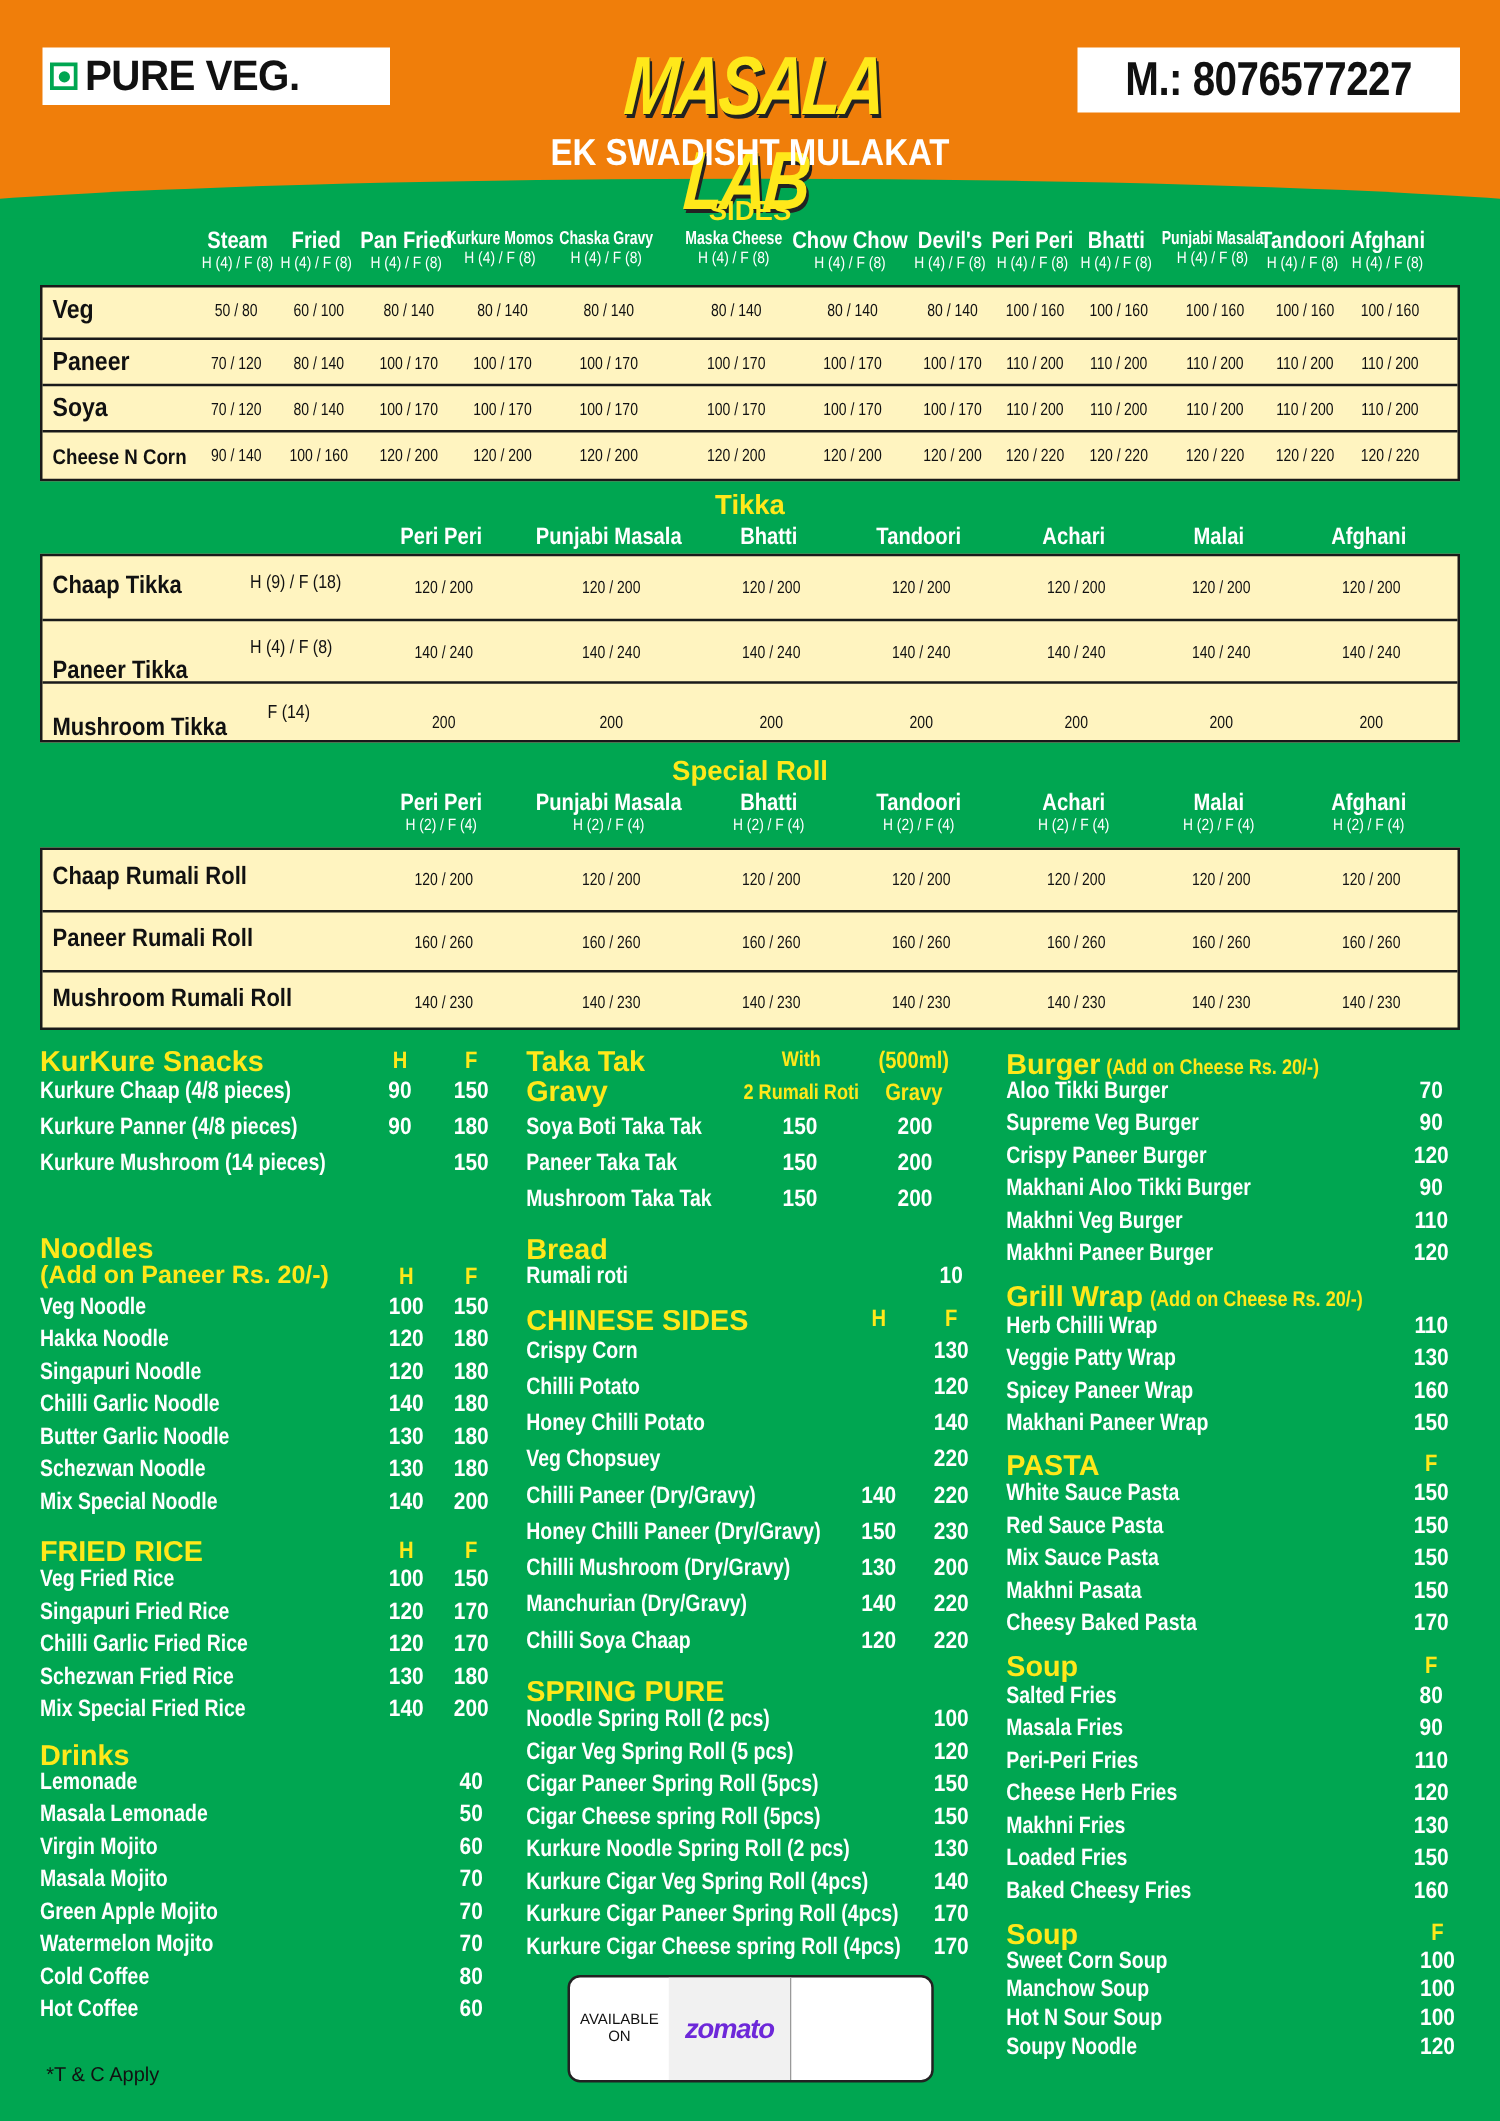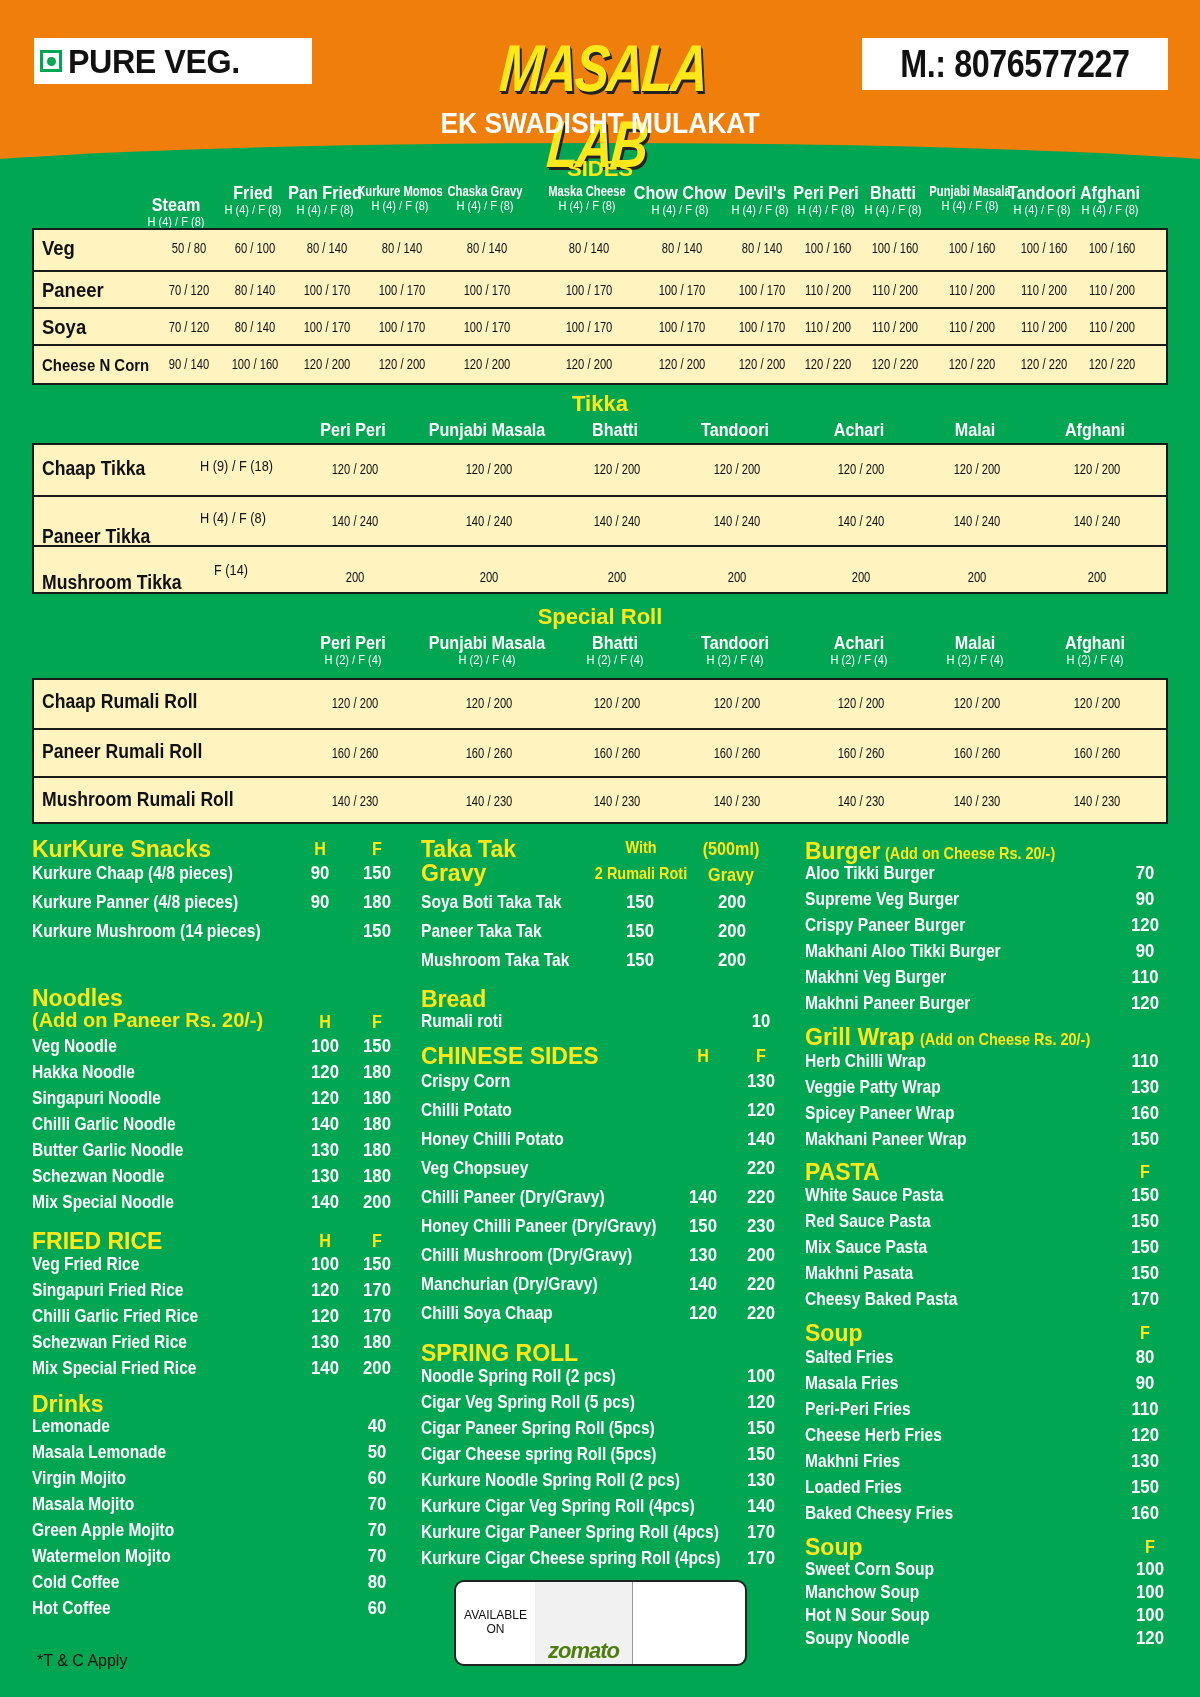--- a/index.html
+++ b/index.html
@@ -34,21 +34,21 @@
   .lhead .sub{font-size:17px;font-weight:bold;transform:scaleX(0.85);display:inline-block;transform-origin:left;}
   .lcolh{position:absolute;font-weight:bold;color:#ffe81a;font-size:19px;text-align:center;transform:scaleX(0.85);white-space:nowrap;}
   .item{position:absolute;height:24px;width:100%;}
   .iname{position:absolute;left:0;color:#fff;font-weight:bold;font-size:19px;transform:scaleX(0.82);transform-origin:left;white-space:nowrap;}
   .ival{position:absolute;color:#fff;font-weight:bold;font-size:19px;text-align:center;width:50px;transform:scaleX(0.88);}
   .col{position:absolute;}
   .tc{position:absolute;left:37px;top:1652px;font-size:16px;color:#111;}
   
   .badge{position:absolute;left:454px;top:1580px;width:293px;height:86px;background:#fff;border:2px solid #222;border-radius:10px;display:flex;overflow:hidden;}
   .badge-avail{width:79px;display:flex;align-items:center;justify-content:center;text-align:center;font-size:12px;color:#111;line-height:1.15;}
-  .badge-zomato{width:98px;background:#f1f1f1;display:flex;align-items:flex-end;justify-content:center;color:#4d7c0f;font-weight:bold;font-style:italic;font-size:22px;letter-spacing:-1px;border-right:1px solid #999;}
+  .badge-zomato{width:98px;background:#f1f1f1;display:flex;align-items:center;justify-content:center;color:#6d28d9;font-weight:bold;font-style:italic;font-size:22px;letter-spacing:-1px;border-right:1px solid #999;}
   .badge-swiggy{flex:1;background:#f1f1f1;display:flex;align-items:center;justify-content:center;color:#fc8019;font-weight:bold;font-size:16px;letter-spacing:2px;}
   .swiggy-pin{width:20px;height:26px;margin-right:6px;}
 </style>
 </head>
 <body>
 
 <div class="header"></div>
 <div class="green-curve"></div>
 <div class="green-fill"></div>
 
@@ -59,21 +59,21 @@
   <span class="pure-veg-text">PURE VEG.</span>
 </div>
 <div class="logo">MASALA LAB</div>
 <div class="tagline">EK SWADISHT MULAKAT</div>
 <div class="phone">
   <span class="phone-text">M.: 8076577227</span>
 </div>
 
 <div class="sec-title" style="left:500px;top:156px;width:200px;">SIDES</div>
 <div id="momos-heads">
-    <div class="col-head" style="left: 116px; top: 183px; width: 120px; margin-top: 12px;">
+    <div class="col-head" style="left: 130px; top: 183px; width: 120px;">
       <span class="n">Steam</span>
       <span class="s">H (4) / F (8)</span>
     </div>
     <div class="col-head" style="left: 193px; top: 183px; width: 120px;">
       <span class="n">Fried</span>
       <span class="s">H (4) / F (8)</span>
     </div>
     <div class="col-head" style="left: 265px; top: 183px; width: 120px;">
       <span class="n">Pan Fried</span>
       <span class="s">H (4) / F (8)</span>
@@ -511,21 +511,21 @@
         <span class="ival" style="left: 257px;">140</span>
         <span class="ival" style="left: 315px;">220</span>
       </div>
       <div class="item" style="top: 259px;">
         <span class="iname">Chilli Soya Chaap</span>
         <span class="ival" style="left: 257px;">120</span>
         <span class="ival" style="left: 315px;">220</span>
       </div>
     </div>
     <div class="col" style="left: 421px; top: 1340px; width: 360px;">
-      <div class="lhead" style="left: 0px; top: 0px;"><span>SPRING ROLL</span></div>
+      <div class="lhead" style="left: 0px; top: 0px;"><span>SPRING PURE</span></div>
       <div class="item" style="top: 25px;">
         <span class="iname">Noodle Spring Roll (2 pcs)</span>
         <span class="ival" style="left: 315px;">100</span>
       </div>
       <div class="item" style="top: 51px;">
         <span class="iname">Cigar Veg Spring Roll (5 pcs)</span>
         <span class="ival" style="left: 315px;">120</span>
       </div>
       <div class="item" style="top: 77px;">
         <span class="iname">Cigar Paneer Spring Roll (5pcs)</span>

